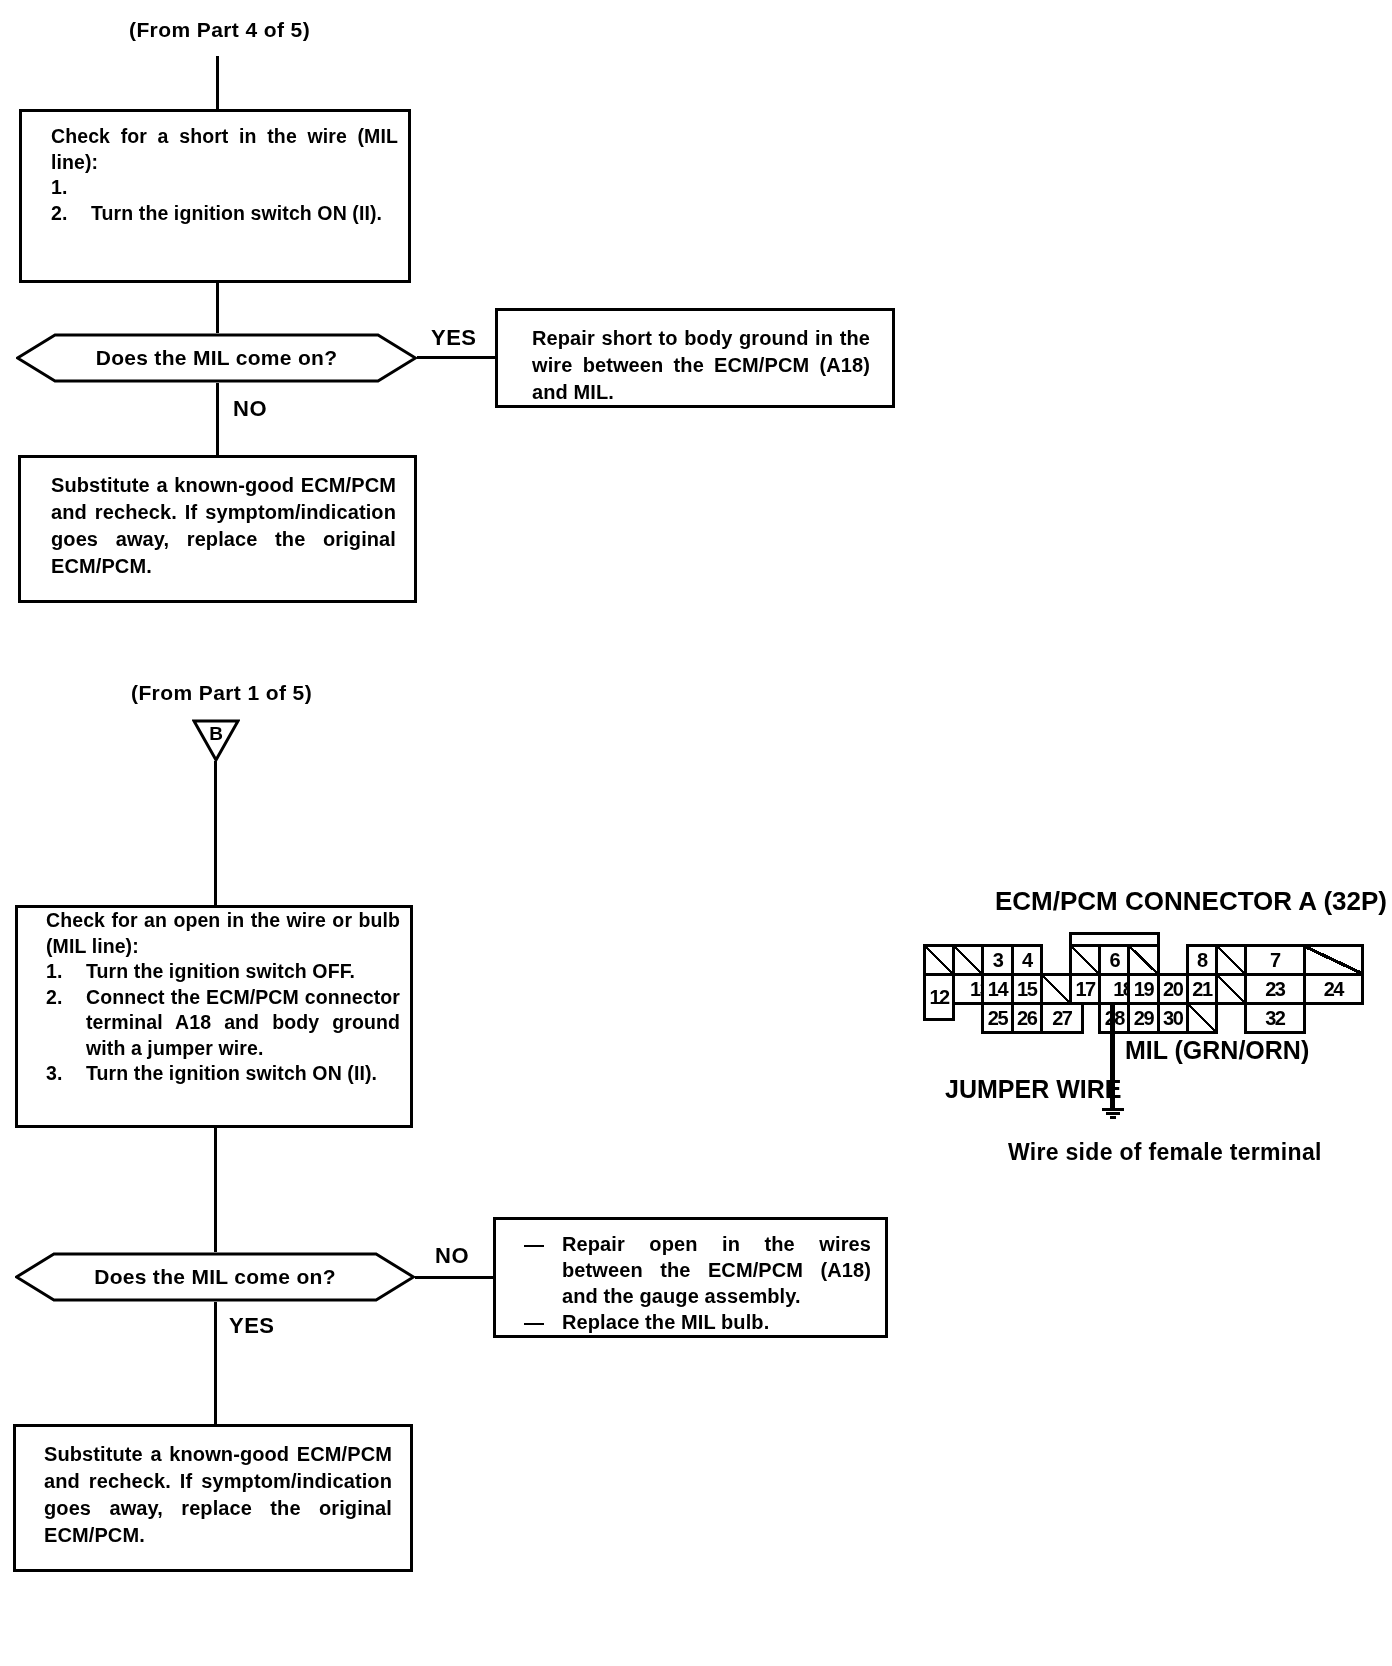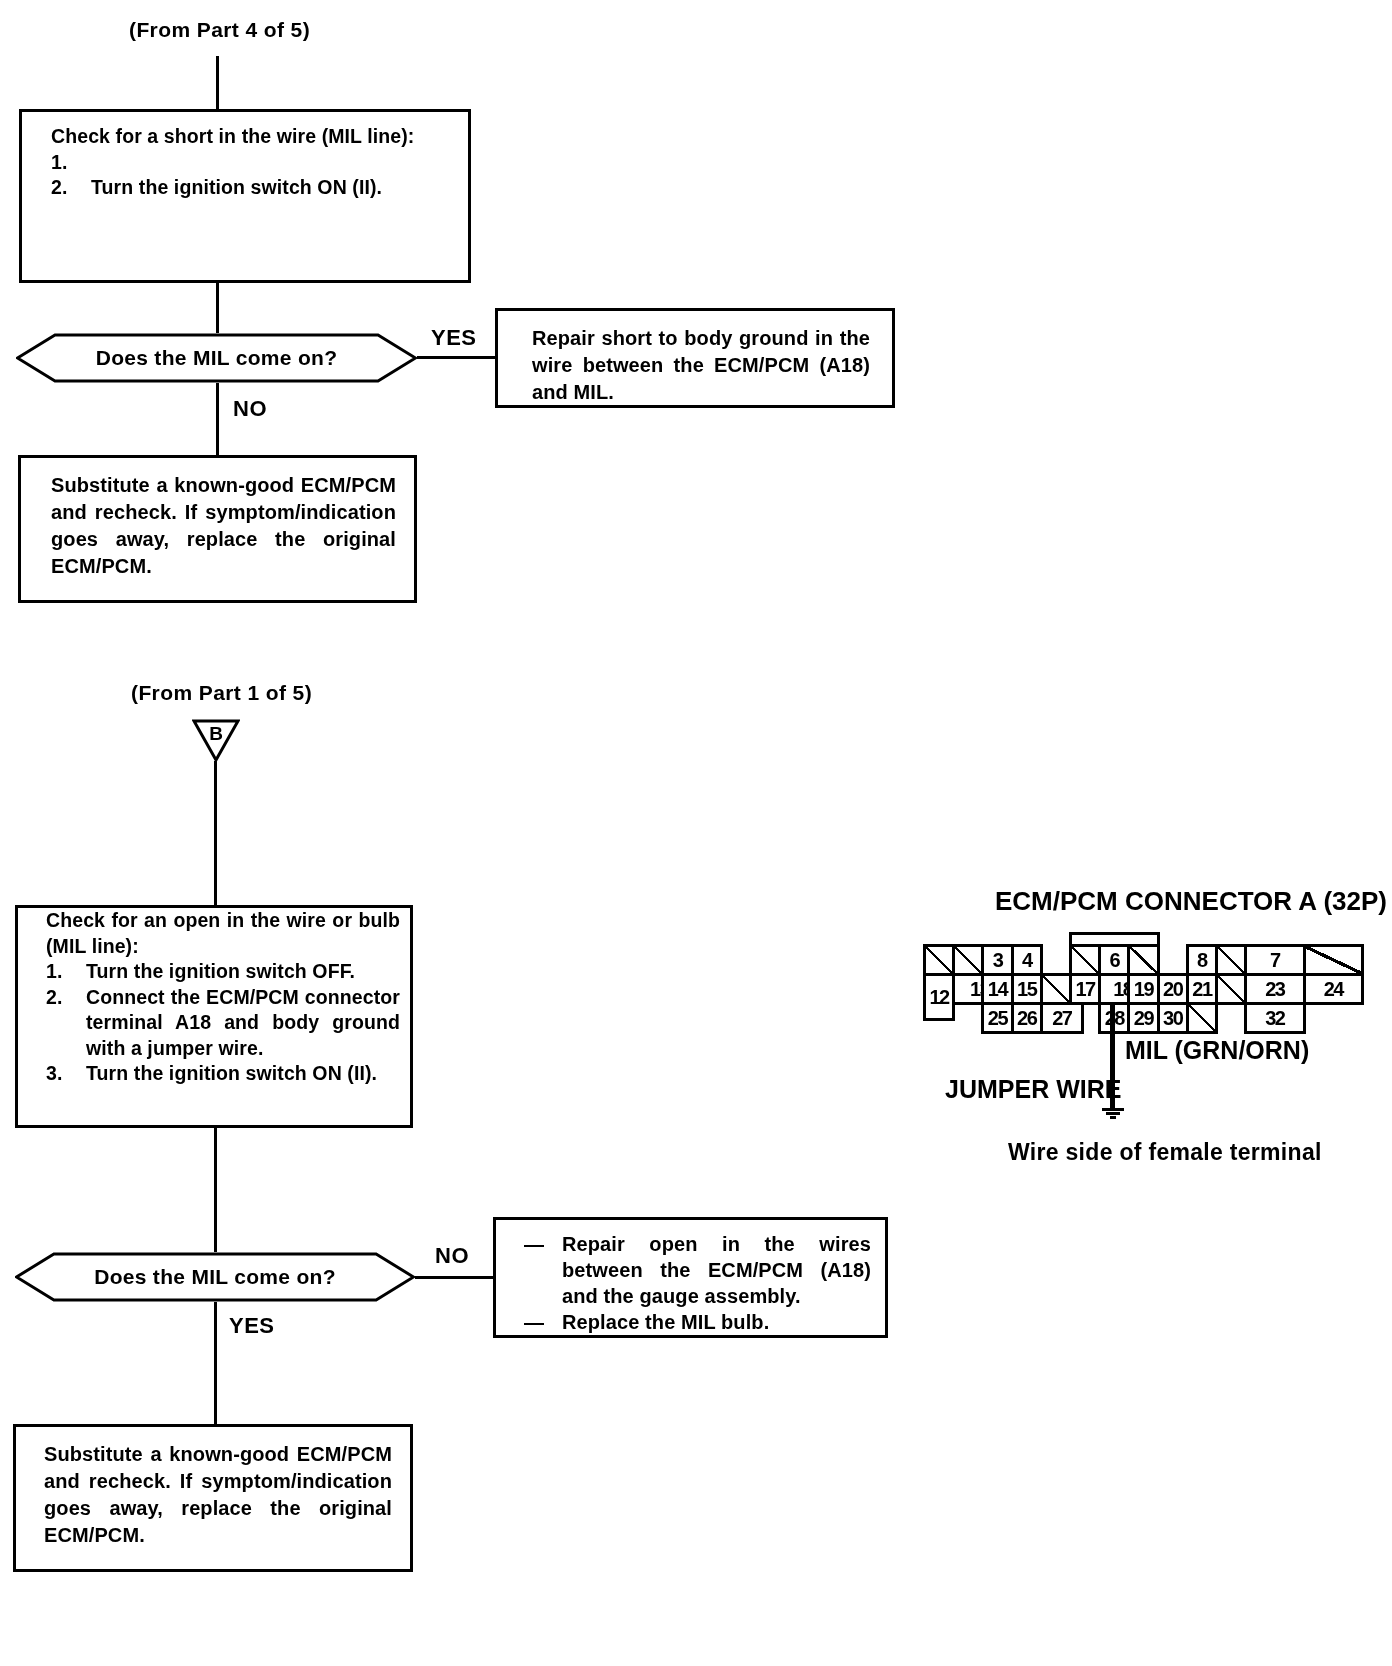--- a/index.html
+++ b/index.html
@@ -54,21 +54,21 @@
 </style>
 </head>
 <body>
 
 <div class="canvas">
 
   <div class="from-label" style="left:129px; top:18px;">(From Part 4 of 5)</div>
 
   <div class="vline" style="left:216px; top:56px; height:53px;"></div>
 
-  <div class="fbox step-box" style="left:19px; top:109px; width:452px; height:174px; padding:12px 10px 0 29px;">
+  <div class="fbox step-box" style="left:19px; top:109px; width:392px; height:174px; padding:12px 10px 0 29px;">
     <p class="title">Check for a short in the wire (MIL line):</p>
     <div>
         <div class="li">
           <span class="num">1.</span>
         </div>
         <div class="li">
           <span class="num">2.</span>
           <span class="txt">Turn the ignition switch ON (II).</span>
         </div>
       </div>

